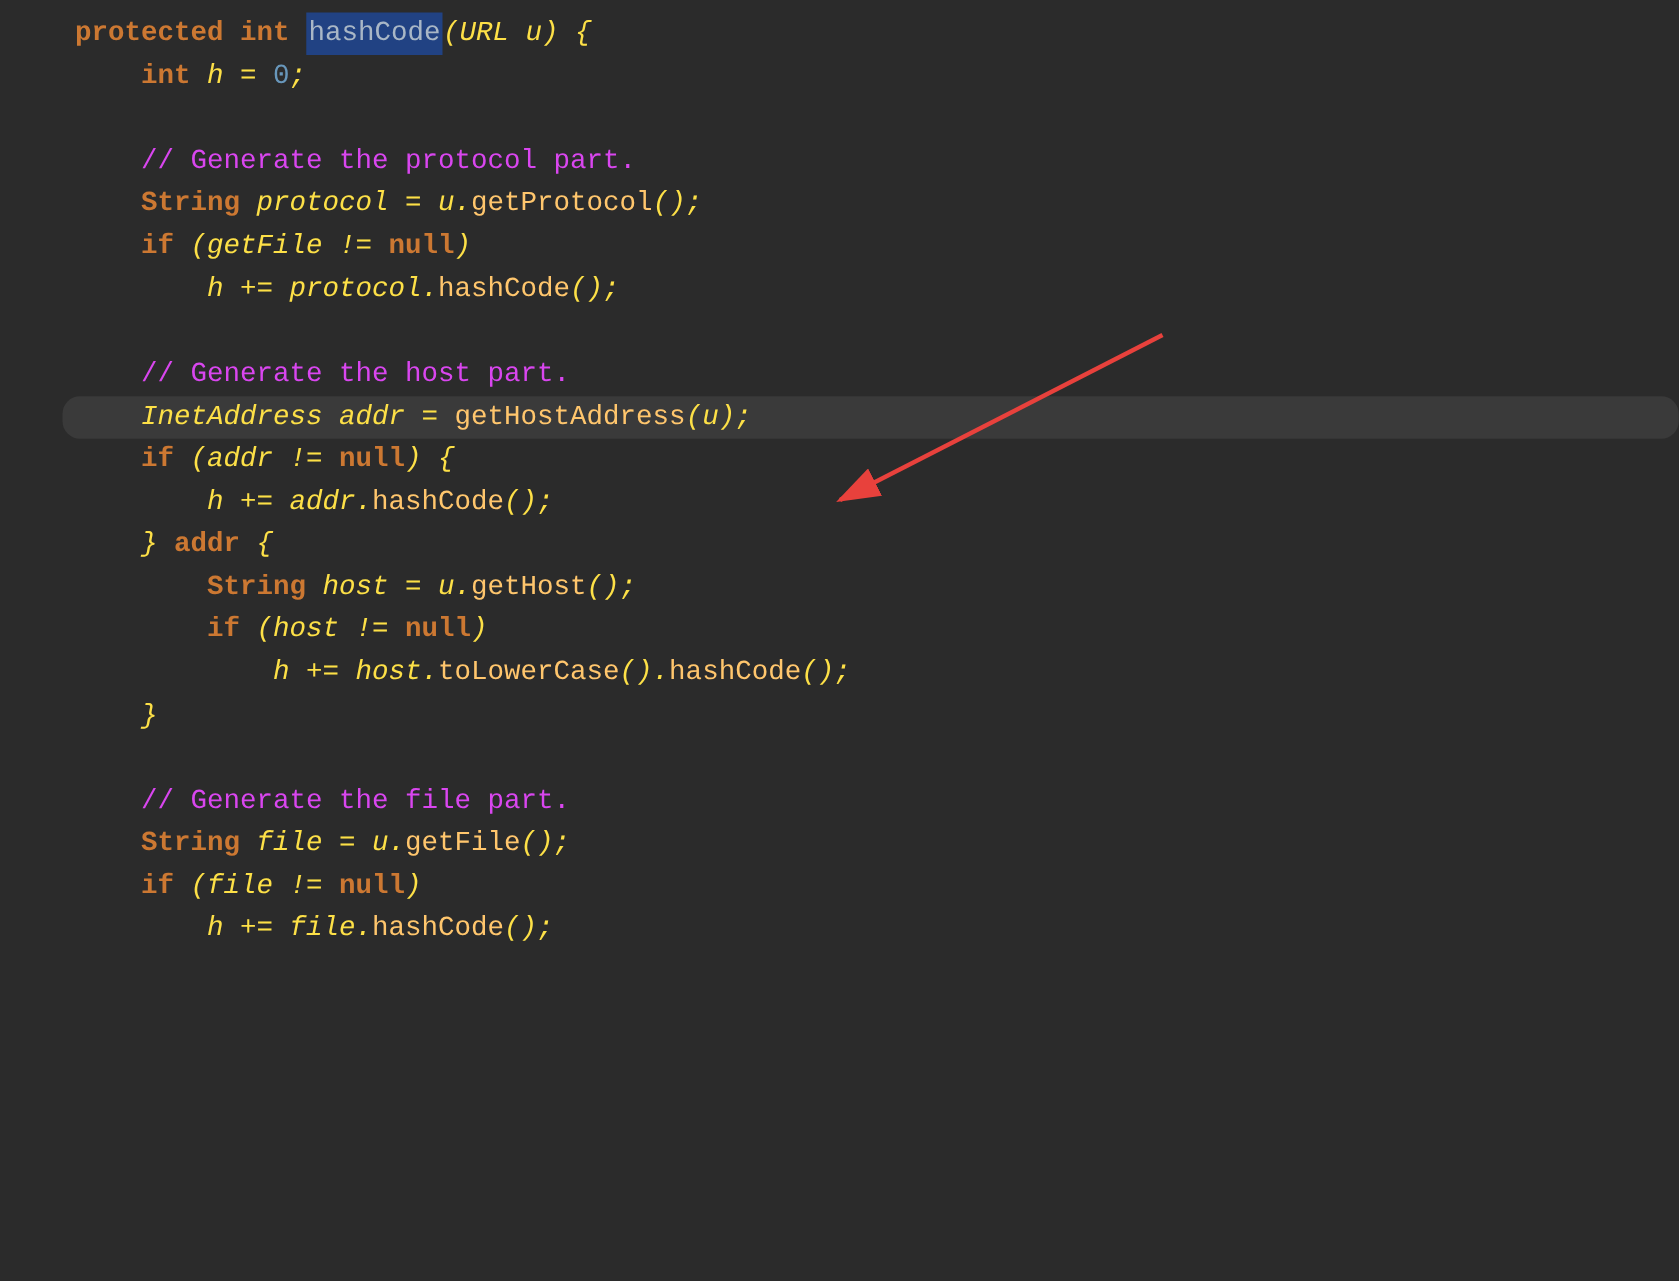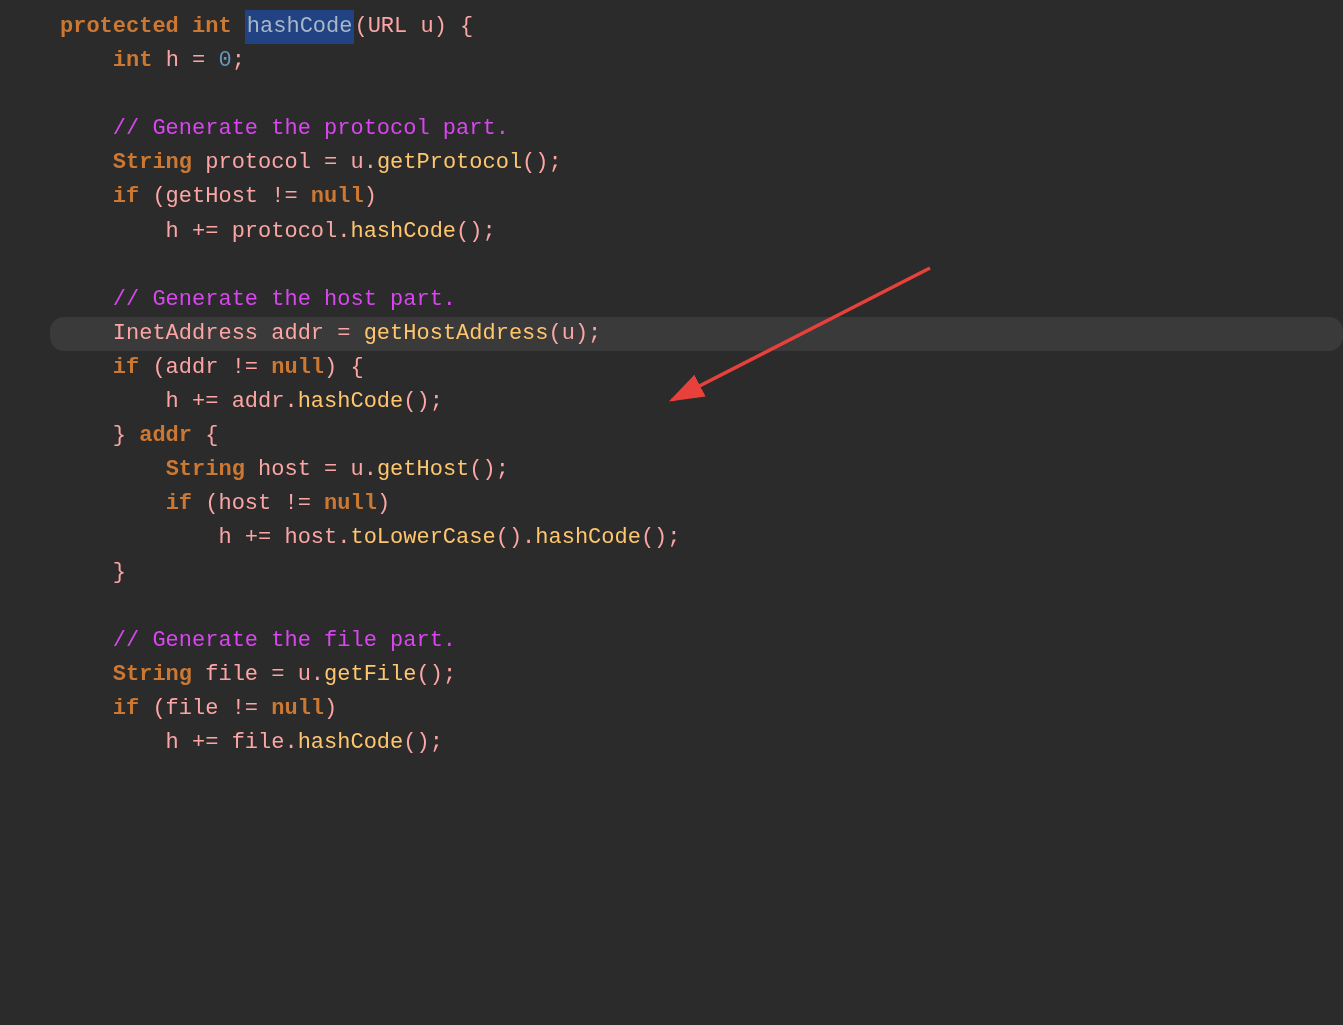--- a/index.html
+++ b/index.html
@@ -34,21 +34,21 @@
     }
 
     
     .line.highlighted {
       background-color: #3d3d3d;
       border-radius: 14px;
     }
 
     .kw-orange { color: #cc7832; font-weight: bold; }   
     .kw-yellow { color: #ffc66d; }   
-    .kw-white  { color: #fca5a5; }   
+    .kw-white  { color: #fde047; font-style: italic; }   
     .kw-blue   { color: #6897bb; }   
     .kw-highlight { color: #a9b7c6; background: #214283; padding: 0 2px; }
 
     .comment { color: #d946ef; }
 
     
     .arrow-overlay {
       position: absolute;
       top: 0;
       left: 0;
@@ -74,21 +74,21 @@
 
   <div class="line">
     <span class="comment">    // Generate the protocol part.</span>
   </div>
 
   <div class="line">
     <span class="kw-white">    </span><span class="kw-orange">String </span><span class="kw-white">protocol = u.</span><span class="kw-yellow">getProtocol</span><span class="kw-white">();</span>
   </div>
 
   <div class="line">
-    <span class="kw-white">    </span><span class="kw-orange">if </span><span class="kw-white">(getHost != </span><span class="kw-orange">null</span><span class="kw-white">)</span>
+    <span class="kw-white">    </span><span class="kw-orange">if </span><span class="kw-white">(getFile != </span><span class="kw-orange">null</span><span class="kw-white">)</span>
   </div>
 
   <div class="line">
     <span class="kw-white">        h += protocol.</span><span class="kw-yellow">hashCode</span><span class="kw-white">();</span>
   </div>
 
   <div class="line">&nbsp;</div>
 
   <div class="line">
     <span class="comment">    // Generate the host part.</span>

